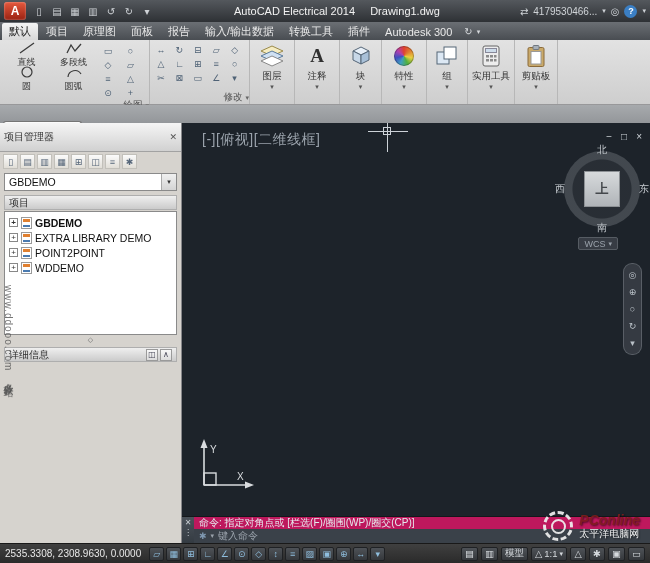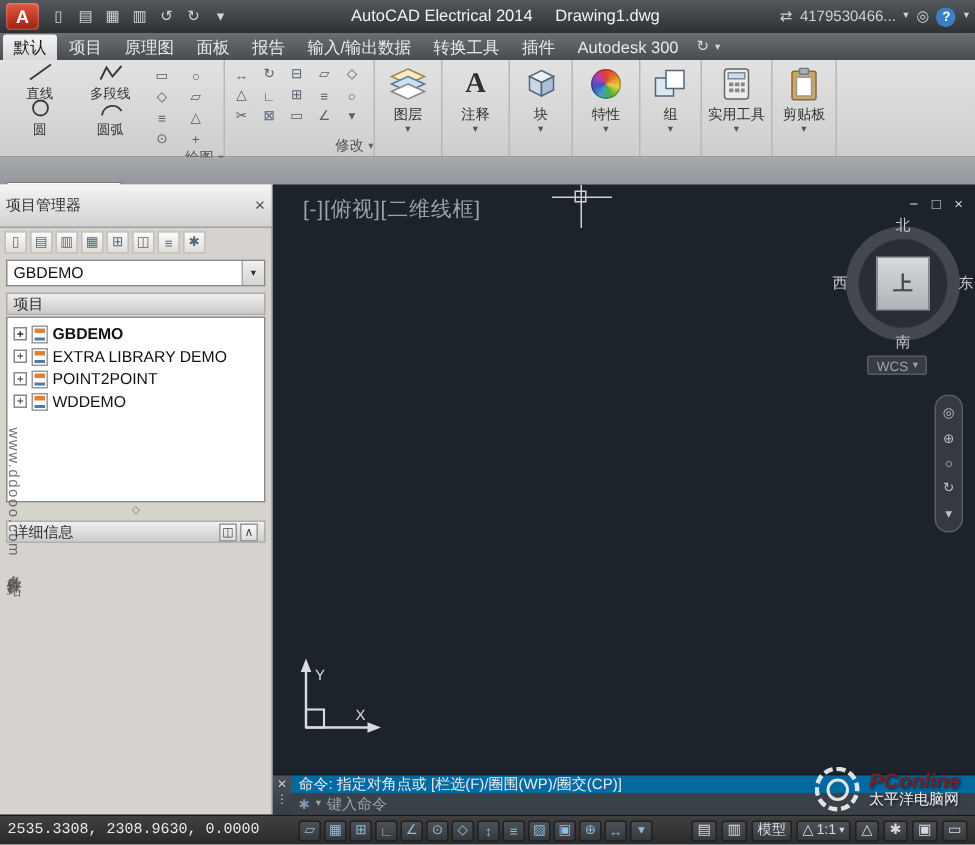--- a/index.html
+++ b/index.html
@@ -87,27 +87,27 @@
 .vc-e{right:-3px;top:50%;transform:translateY(-50%)}
 .wcsbtn{position:absolute;right:32px;top:114px;height:13px;padding:0 5px;background:rgba(58,63,70,.92);border:1px solid #565c63;border-radius:2px;color:#9aa2ab;font-size:9px;display:flex;align-items:center;gap:3px}
 .navbar{position:absolute;right:8px;top:140px;width:19px;height:92px;background:rgba(72,78,86,.55);border:1px solid rgba(125,131,139,.5);border-radius:9px;display:flex;flex-direction:column;align-items:center;justify-content:space-around;padding:3px 0}
 .navbar .mini-icon{width:auto;height:auto;color:#b9c0c7;font-size:9px}
 .ucs{position:absolute;left:8px;top:312px}
 
 
 .cmdwin{position:absolute;left:182px;top:516px;width:468px;height:27px;display:flex;background:#2f353b;border-top:1px solid #14171a}
 .cmd-grip{width:12px;background:linear-gradient(#4b525a,#343b42);display:flex;flex-direction:column;align-items:center;color:#c8cdd2;font-size:8px;padding-top:1px;gap:1px}
 .cmd-main{flex:1;display:flex;flex-direction:column}
-.cmd-hist{flex:1;display:flex;align-items:center;padding:0 5px;color:#e6eaee;font-size:10px;background:#0369a1;white-space:nowrap;overflow:hidden}
+.cmd-hist{flex:1;display:flex;align-items:center;padding:0 5px;color:#e6eaee;font-size:10px;background:#be185d;white-space:nowrap;overflow:hidden}
 .cmd-input{height:14px;display:flex;align-items:center;gap:4px;padding:0 5px;background:#3a4149;color:#9aa2ab;font-size:10px}
 .cmd-input .ti{color:#7f98b0;font-size:9px}
 
 
 .statusbar{position:absolute;left:0;top:543px;width:650px;height:20px;background:linear-gradient(#404040,#2a2a2a);border-top:1px solid #191919;display:flex;align-items:center;padding:0 5px;gap:2px;color:#ddd}
-.coords{font-family:Liberation Mono, monospace;font-size:10px;color:#e8e8e8;margin-right:24px;white-space:nowrap}
+.coords{font-family:Liberation Sans, sans-serif;font-size:10px;color:#e8e8e8;margin-right:6px;white-space:nowrap}
 .sb-toggles{display:flex;gap:2px}
 .sb-toggles .mini-icon{width:15px;height:14px;background:linear-gradient(#4e5257,#35383c);border:1px solid #1f2124;border-radius:2px;color:#8fbede;font-size:9px}
 .sb-right{margin-left:auto;display:flex;align-items:center;gap:3px}
 .sb-right .mini-icon,.sb-btn{height:14px;min-width:16px;padding:0 3px;background:linear-gradient(#4e5257,#35383c);border:1px solid #1f2124;border-radius:2px;color:#d5d9dd;font-size:9.5px;display:flex;align-items:center;justify-content:center;gap:2px;width:auto}
 
 
 .wm-left{position:absolute;left:1px;top:285px;writing-mode:vertical-rl;font-size:10px;color:rgba(82,82,82,.8);letter-spacing:1px;z-index:99}
 .wm-right{position:absolute;right:10px;bottom:22px;display:flex;align-items:center;gap:6px;z-index:99;opacity:.92}
 .wm-gear{width:30px;height:30px;border:3px dashed #f0f0f0;border-radius:50%;display:flex;align-items:center;justify-content:center}
 .wm-gear::after{content:"";width:11px;height:11px;border:2px solid #f0f0f0;border-radius:50%}

